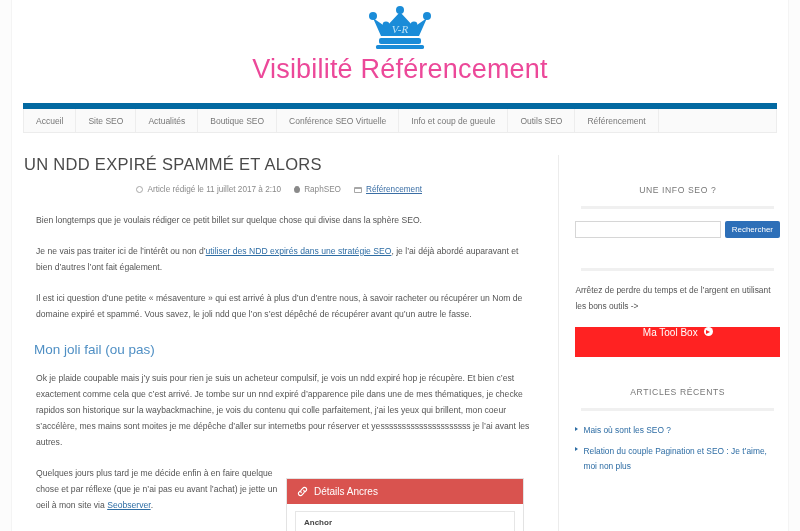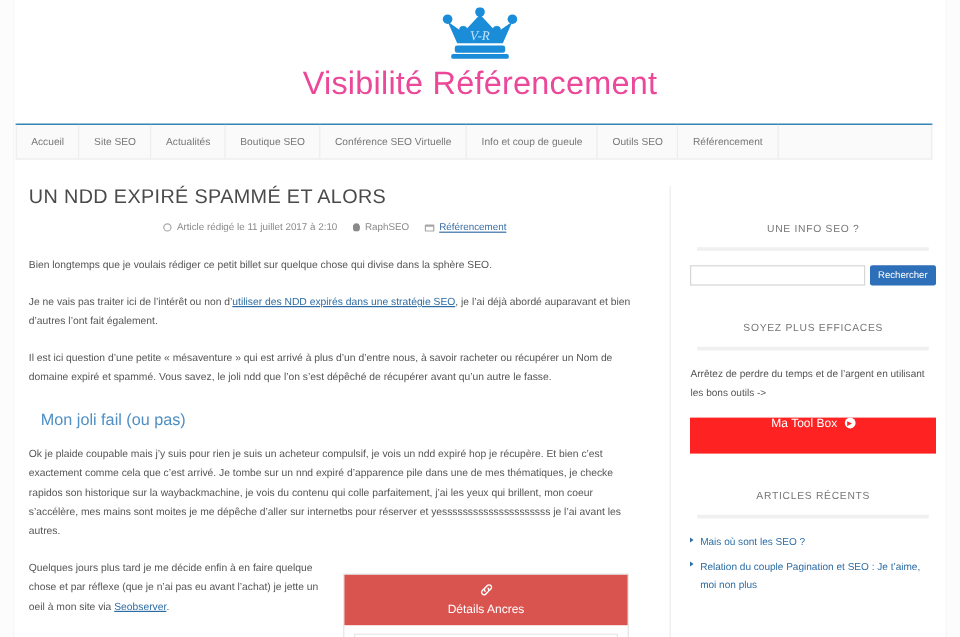--- a/index.html
+++ b/index.html
@@ -31,25 +31,25 @@
     font-size: 27px;
     color: #ec4899;
     letter-spacing: .2px;
     margin-top: 4px;
     font-weight: 400;
   }
 
   
   .nav {
     margin-top: 18px;
-    margin-left: 1px;
+    margin-left: 11px;
     margin-right: 11px;
     height: 30px;
     background: #fafafa;
-    border-top: 1px solid #0369a1;
+    border-top: 6px solid #0369a1;
     border-bottom: 1px solid #ececec;
     display: flex;
     align-items: stretch;
   }
   .nav-item {
     display: flex;
     align-items: center;
     justify-content: center;
     padding: 0 12px;
     font-size: 8.5px;
@@ -107,20 +107,21 @@
     border: none; width: 8px; height: 6px;
     border: 1px solid #a7a7a7; border-radius: 1px; border-top-width: 2px;
   }
 
   .para {
     font-size: 8.6px;
     line-height: 1.85;
     color: #555;
     margin-bottom: 15px;
     text-align: left;
+    margin-left: 12px;
   }
   .para a { color: #2e6da4; text-decoration: underline; }
   .sec-title {
     font-size: 13.5px;
     color: #4f8fc4;
     font-weight: 400;
     margin: 20px 0 14px 10px;
   }
   .narrow { width: 242px; }
 
@@ -133,21 +134,20 @@
     border: 1px solid #e3e3e3;
   }
   .ancres-head {
     background: #d9534f;
     color: #fff;
     font-size: 10px;
     padding: 7px 10px;
     display: flex;
     align-items: center;
     gap: 6px;
-    flex-direction: column;
   }
   .chain-icon { display: block; }
   .ancres-body { padding: 7px 8px 10px 8px; }
   .ancres-table {
     border: 1px solid #e6e6e6;
     font-size: 8px;
     font-weight: bold;
     color: #444;
     padding: 6px 8px;
   }
@@ -318,21 +318,20 @@
       <div class="widget">
         <div class="widget-title">UNE INFO SEO ?</div>
         <div class="widget-rule"></div>
         <div class="search-row">
           <input class="search-input" type="text" value="" style="">
           <button class="search-btn">Rechercher</button>
         </div>
       </div>
 
       <div class="widget">
-        <div class="widget-title">SOYEZ PLUS EFFICACES</div>
         <div class="widget-rule"></div>
         <div class="side-text">Arrêtez de perdre du temps et de l’argent en utilisant les bons outils -&gt;</div>
         <div class="btn-red">
           <span>Ma Tool Box</span>
           <span class="arrow-circ"></span>
         </div>
       </div>
 
       <div class="widget">
         <div class="widget-title">ARTICLES RÉCENTS</div>

